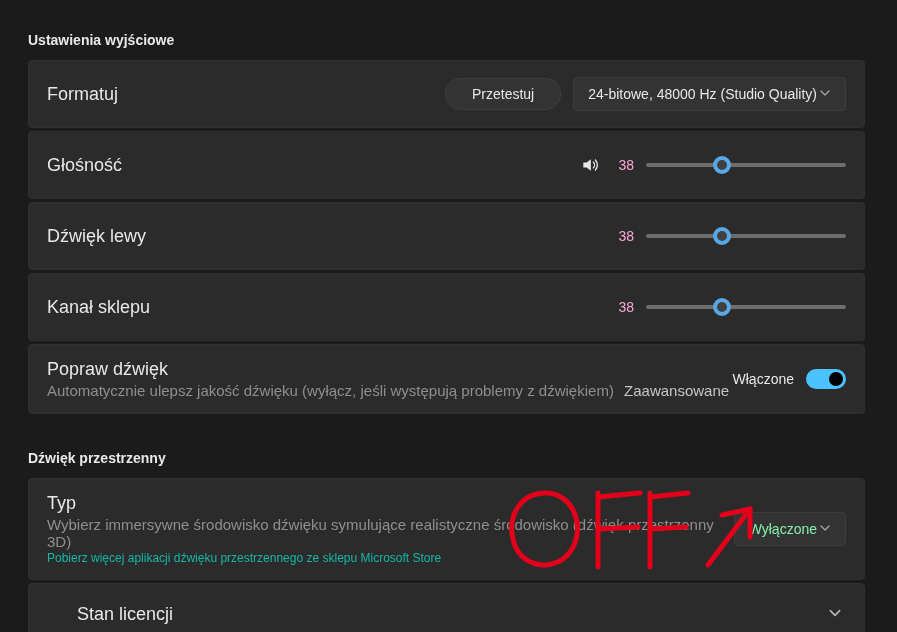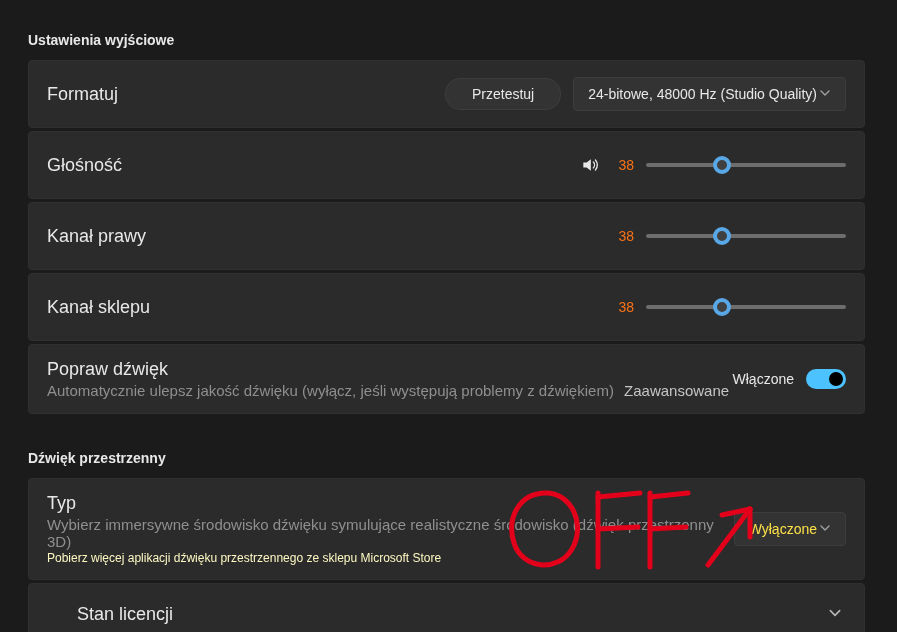--- a/index.html
+++ b/index.html
@@ -29,21 +29,21 @@
     padding: 14px 18px;
     margin-bottom: 3px;
     display: flex;
     align-items: center;
     min-height: 68px;
   }
   .card .label-stack { flex: 1; min-width: 0; }
   .card .title { font-size: 18px; color: #e8e8e8; }
   .card .sub { font-size: 15px; color: #8f8f8f; margin-top: 2px; }
   .card .sub .link { color: #c5c5c5; margin-left: 6px; cursor: pointer; }
-  .card .sub-secondary { font-size: 12px; color: #fef9c3; margin-top: 1px; }
+  .card .sub-secondary { font-size: 12px; color: #14b8a6; margin-top: 1px; }
   .right { display: flex; align-items: center; gap: 12px; }
   .btn {
     background: #333333;
     border: 1px solid #3d3d3d;
     color: #e8e8e8;
     border-radius: 15px;
     padding: 7px 26px;
     font-size: 14px;
     cursor: pointer;
     font-family: inherit;
@@ -54,23 +54,23 @@
     color: #e8e8e8;
     border-radius: 4px;
     padding: 8px 14px;
     font-size: 14px;
     cursor: pointer;
     display: flex;
     align-items: center;
     gap: 2px;
   }
   .select .chev { color: #a0a0a0; }
-  .select.disabled { color: #fde047; cursor: default; }
+  .select.disabled { color: #86efac; cursor: default; }
   .icon-speaker { display:inline-flex; align-items:center; color:#e8e8e8; }
-  .value-num { font-size: 14px; color: #f97316; min-width: 22px; text-align: right; }
+  .value-num { font-size: 14px; color: #f9a8d4; min-width: 22px; text-align: right; }
   .slider {
     position: relative;
     width: 200px;
     height: 16px;
   }
   .slider .track {
     position:absolute; top:50%; left:0; right:0; height:4px;
     background:#6d6d6d; transform:translateY(-50%); border-radius:2px;
   }
   .slider .thumb {
@@ -129,21 +129,21 @@
       <span class="value-num">38</span>
       <div class="slider">
         <div class="track"></div>
         <div class="thumb" style="left:38%"></div>
       </div>
     </div>
   </div>
 
   <div class="card">
     <div class="label-stack">
-      <div class="title">Kanał prawy</div>
+      <div class="title">Dźwięk lewy</div>
     </div>
     <div class="right">
       <span class="value-num">38</span>
       <div class="slider">
         <div class="track"></div>
         <div class="thumb" style="left:38%"></div>
       </div>
     </div>
   </div>
 

